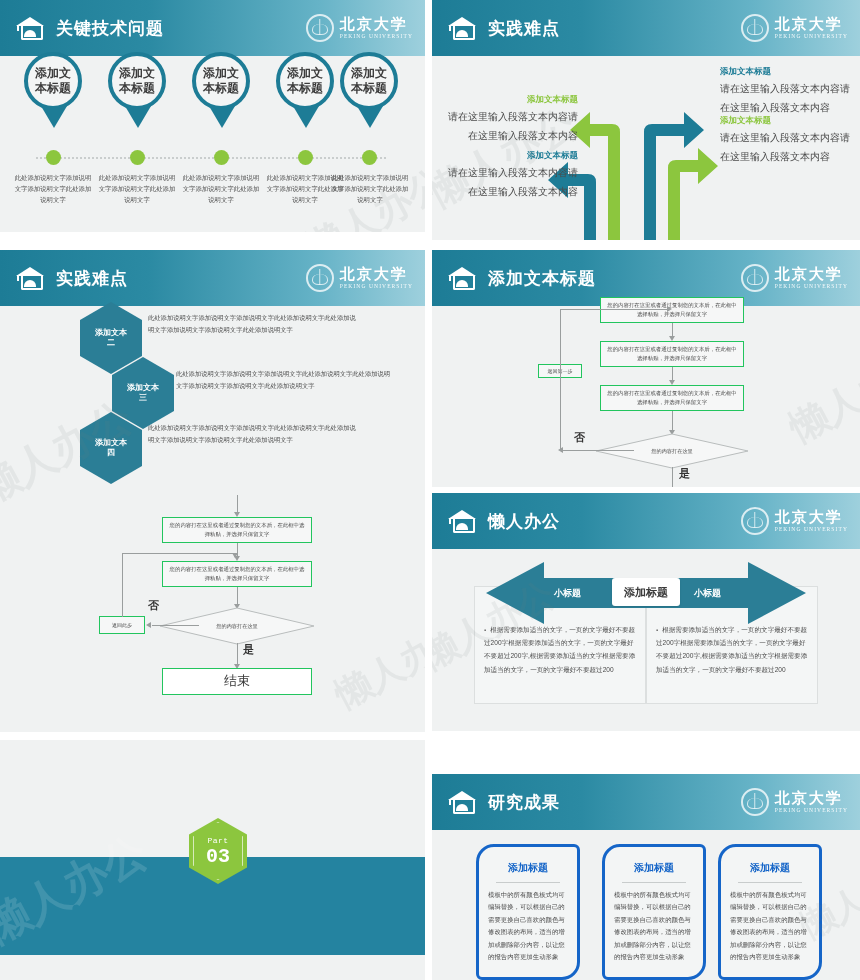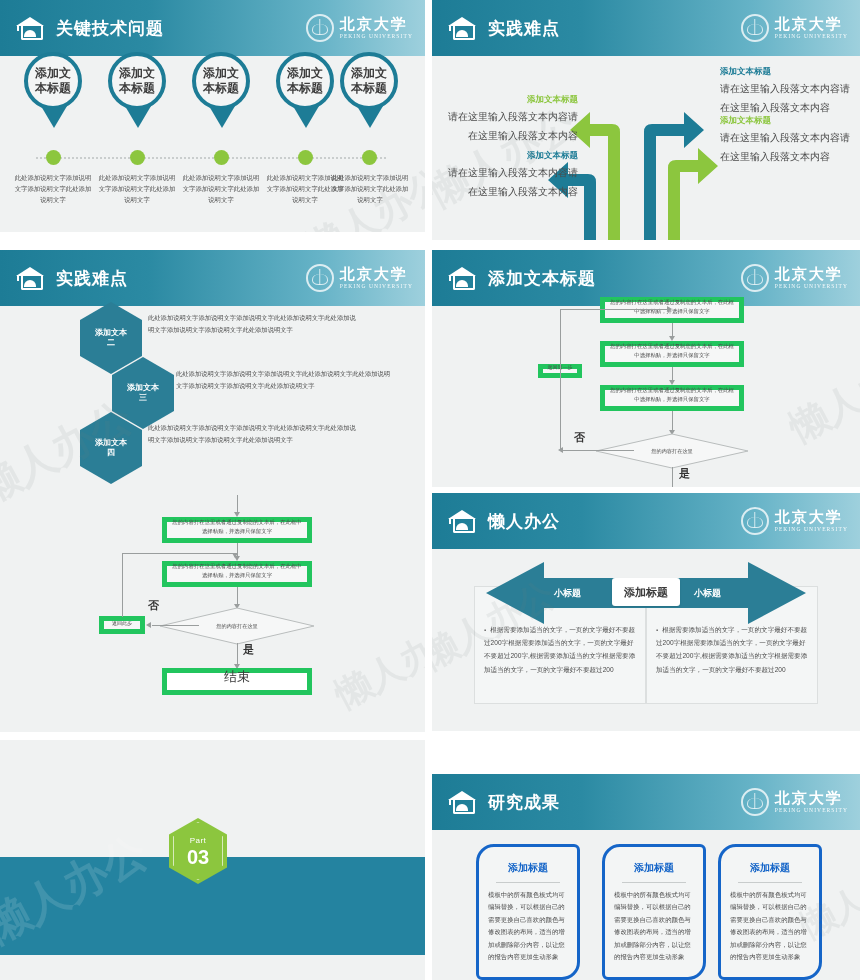--- a/index.html
+++ b/index.html
@@ -52,22 +52,22 @@
   
   .hex{position:absolute;width:62px;height:72px;clip-path:polygon(50% 0%,100% 25%,100% 75%,50% 100%,0% 75%,0% 25%);
        display:flex;align-items:center;justify-content:center;text-align:center;}
   .hex.fill{background:#2b7e96;color:#fff;}
   .hexout-wrap{position:absolute;width:62px;height:72px;}
   .hex-lbl{font-size:8px;font-weight:bold;line-height:1.3;}
   .hex-lbl.dark{color:#45616b;font-size:10px;}
   .hdesc{position:absolute;font-size:6.3px;color:#4a4a4a;line-height:1.85;}
 
   
-  .fbox{position:absolute;border:5px solid #22c55e;background:#f6f7f7;color:#4a4a4a;
-        font-size:5.4px;line-height:1.7;display:flex;align-items:flex-end;justify-content:center;text-align:center;padding:2px 4px;box-sizing:border-box;}
+  .fbox{position:absolute;border:1px solid #22c55e;background:#f6f7f7;color:#4a4a4a;
+        font-size:5.4px;line-height:1.7;display:flex;align-items:center;justify-content:center;text-align:center;padding:2px 4px;box-sizing:border-box;}
   .fbox.end{font-size:13px;color:#3a3a3a;background:#ffffff;}
   .fbox.small{font-size:5px;}
   .diamond{position:absolute;}
   .diamond .dtxt{position:absolute;inset:0;display:flex;align-items:center;justify-content:center;font-size:5.2px;color:#4a4a4a;}
   .fline{position:absolute;background:#9a9e9e;}
   .flabel{position:absolute;font-size:11px;color:#333;font-weight:bold;}
   .arrowhead{position:absolute;width:0;height:0;}
   .ah-down{border-left:3px solid transparent;border-right:3px solid transparent;border-top:5px solid #9a9e9e;}
   .ah-left{border-top:3px solid transparent;border-bottom:3px solid transparent;border-right:5px solid #9a9e9e;}
   .ah-right{border-top:3px solid transparent;border-bottom:3px solid transparent;border-left:5px solid #9a9e9e;}
@@ -429,21 +429,21 @@
     <div class="rcard" style="left:286px;top:70px;width:104px;height:136px;"></div>
     <div class="rcard-t" style="left:286px;top:87px;width:104px;">添加标题</div>
     <div class="rcard-rule" style="left:306px;top:108px;width:64px;"></div>
     <div class="rcard-b" style="left:298px;top:115px;width:80px;">模板中的所有颜色板式均可编辑替换，可以根据自己的需要更换自己喜欢的颜色与修改图表的布局，适当的增加或删除部分内容，以让您的报告内容更加生动形象</div>
 
     <div class="wm" style="left:364px;top:100px;font-size:34px;">懒人办公</div>
   </div>
 
   <div class="slide" style="left:0;top:740px;width:425px;height:240px;">
     <div class="band" style="left:0;top:117px;width:425px;height:98px;"></div>
-    <div class="parthex" style="left:169px;top:78px;">
+    <div class="parthex" style="left:189px;top:78px;font-family:Liberation Mono, monospace;">
       <div class="inner"></div>
       <div class="part-w">Part</div>
       <div class="part-n">03</div>
     </div>
     <div class="wm" style="left:-22px;top:120px;font-size:44px;color:rgba(255,255,255,.13);">懒人办公</div>
   </div>
 
 </div>
 
 </body></html>

